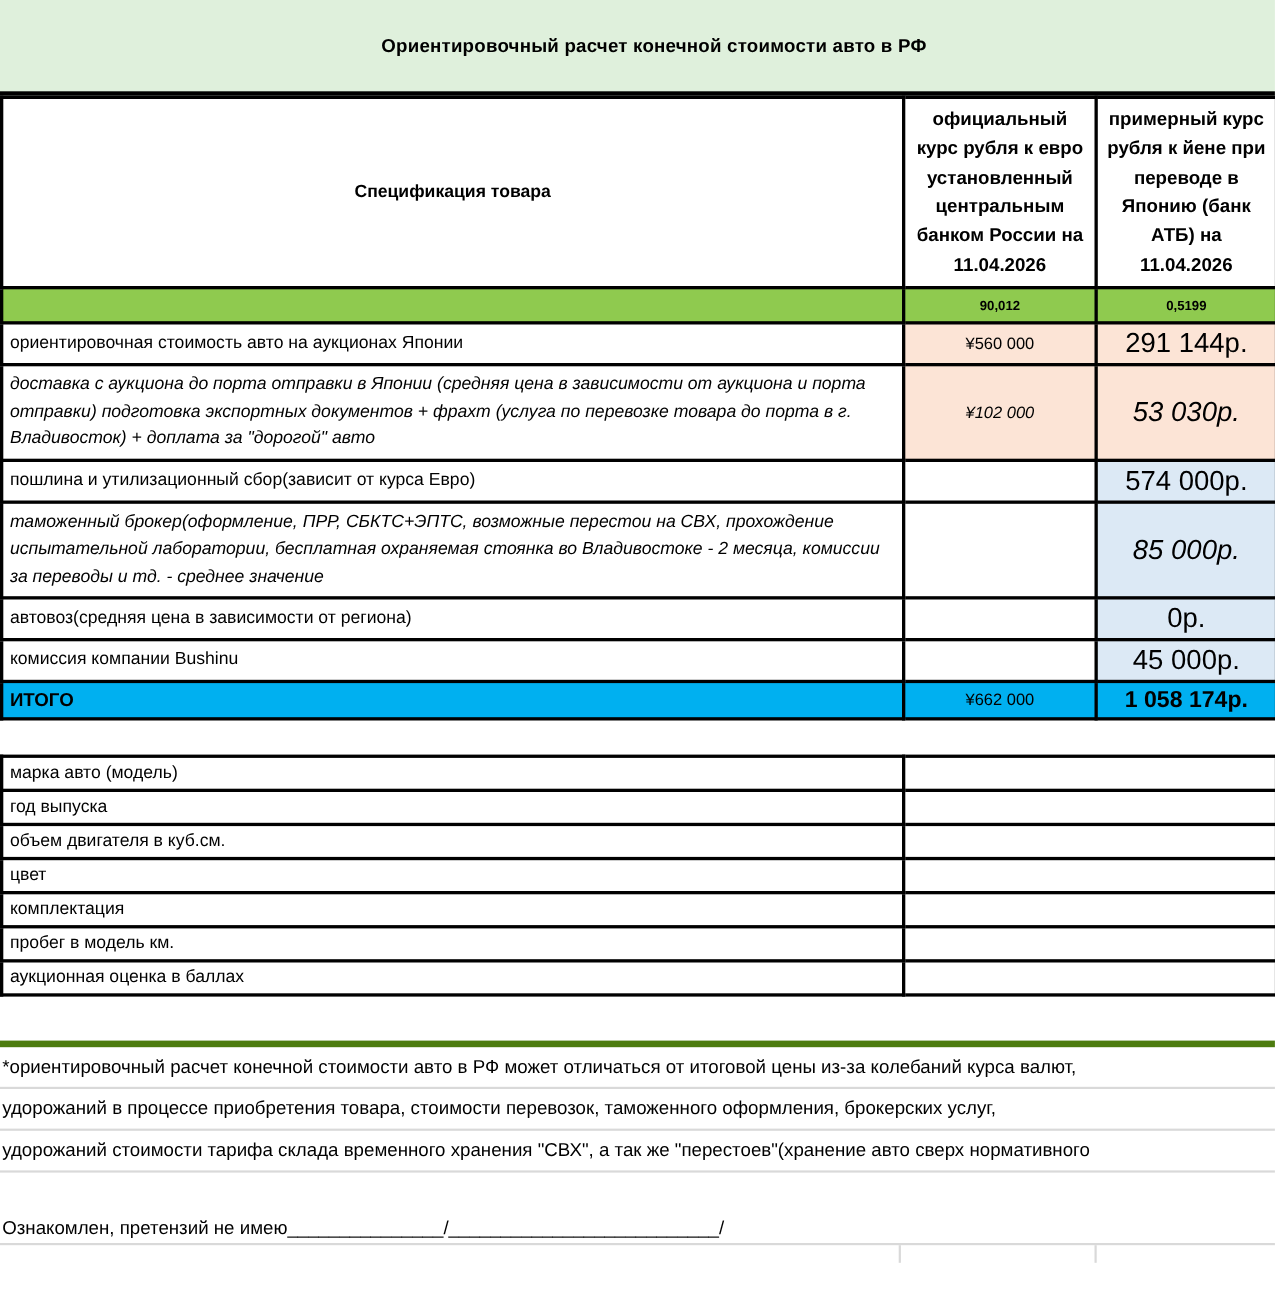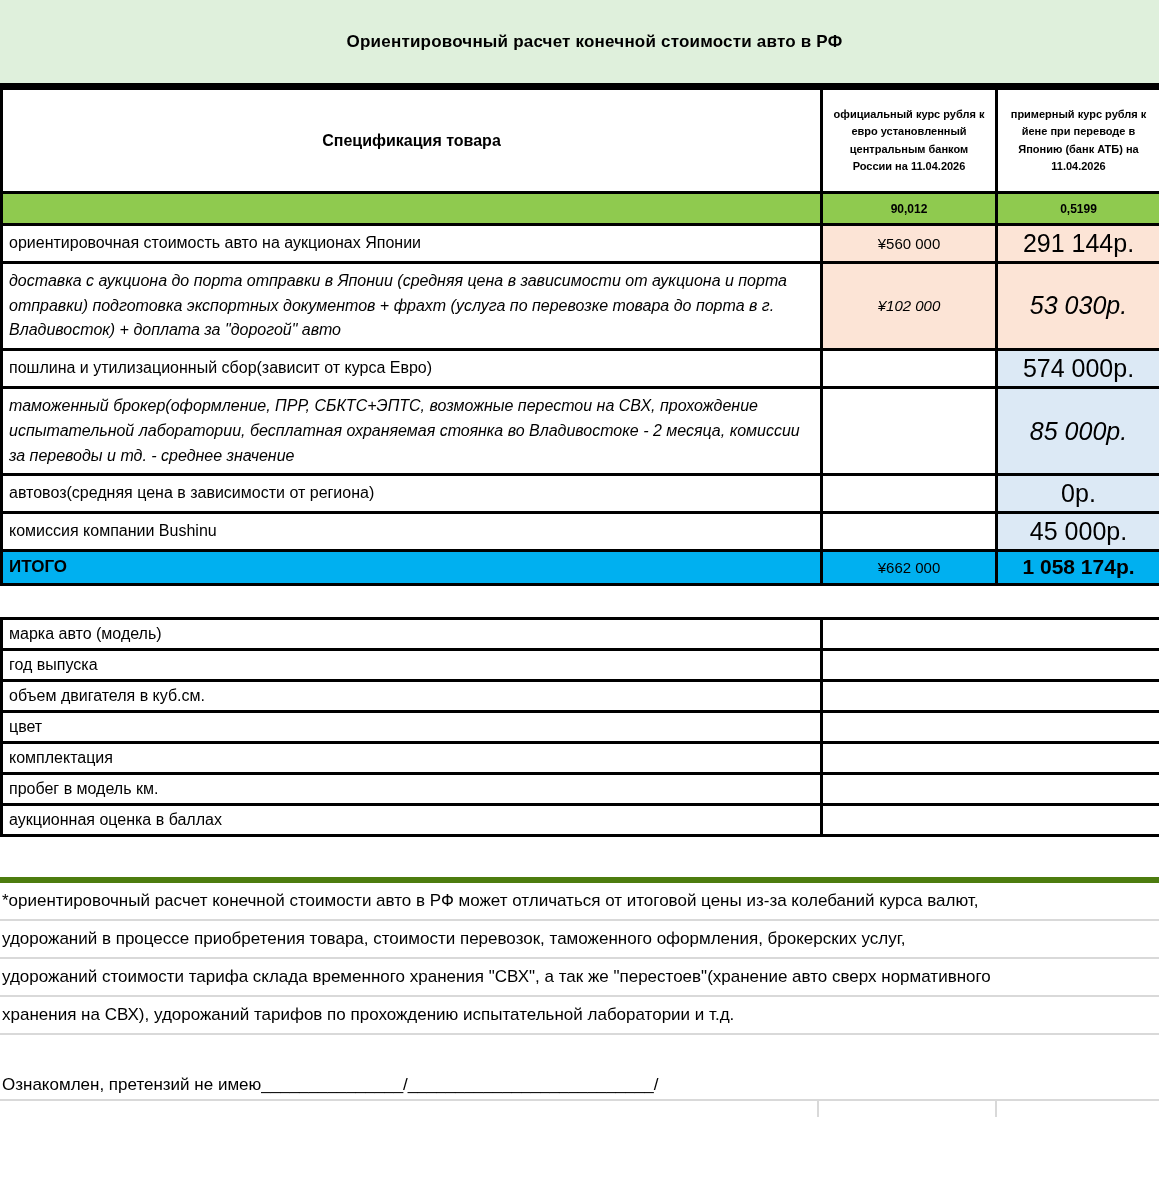--- a/index.html
+++ b/index.html
@@ -13,21 +13,21 @@
     display: flex; align-items: center; justify-content: center; padding-left: 30px;
   }
   .title-band .title { font-weight: bold; font-size: 17px; letter-spacing: .2px; }
 
   
   table.cost { width: 1159px; border-collapse: collapse; table-layout: fixed; }
   table.cost td, table.cost th { border: 3px solid #000; vertical-align: middle; }
   col.c1 { width: 820px; } col.c2 { width: 175px; } col.c3 { width: 164px; }
 
   th.h-spec { font-size: 16px; font-weight: bold; text-align: center; height: 104px; background: #fff; }
-  th.h-rate { font-size: 11px; font-weight: bold; text-align: center; line-height: 1.55; padding: 6px 8px; background: #fff; }
+  th.h-rate { font-size: 17px; font-weight: bold; text-align: center; line-height: 1.55; padding: 6px 8px; background: #fff; }
 
   tr.rates td { background: #8fca4f; height: 32px; text-align: center; font-weight: bold; font-size: 12px; }
 
   td.lbl { font-size: 16px; padding: 5px 6px; background: #fff; line-height: 1.55; }
   td.val { text-align: center; }
   td.yen { font-size: 15px; }
   td.rub { font-size: 25px; }
   .bg-peach { background: #fce4d6; }
   .bg-blue  { background: #dce9f5; }
   .bg-white { background: #ffffff; }
@@ -170,21 +170,20 @@
       </tr>
     </tbody>
   </table>
 
   <div class="gap2"></div>
 
   <div class="footnotes">
     <div class="fn-line">*ориентировочный расчет конечной стоимости авто в РФ может отличаться от итоговой цены из-за колебаний курса валют,</div>
     <div class="fn-line">удорожаний в процессе приобретения товара, стоимости перевозок, таможенного оформления, брокерских услуг,</div>
     <div class="fn-line">удорожаний стоимости тарифа склада временного хранения "СВХ", а так же "перестоев"(хранение авто сверх нормативного</div>
-    <div class="fn-line">хранения на СВХ), удорожаний тарифов по прохождению испытательной лаборатории и т.д.</div>
   </div>
 
   <div class="fn-spacer"></div>
 
   <div class="signature-row">Ознакомлен, претензий не имею_______________/__________________________/</div>
 
   <div class="bottom-strip">
     <div class="vdiv d1"></div>
     <div class="vdiv d2"></div>
   </div>

